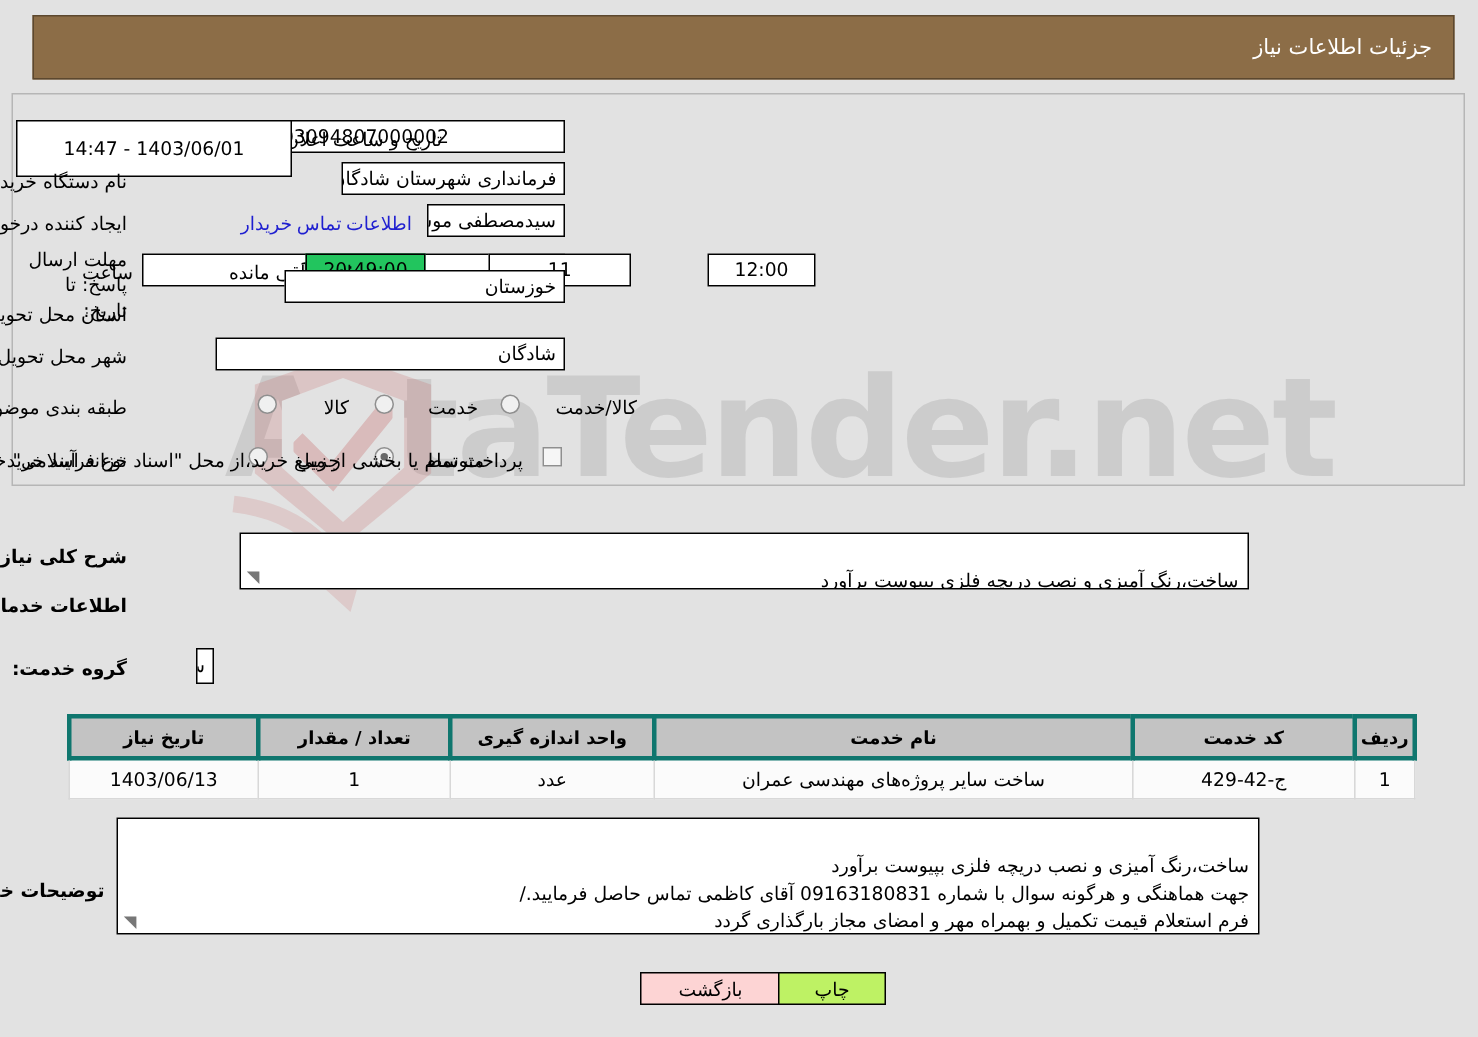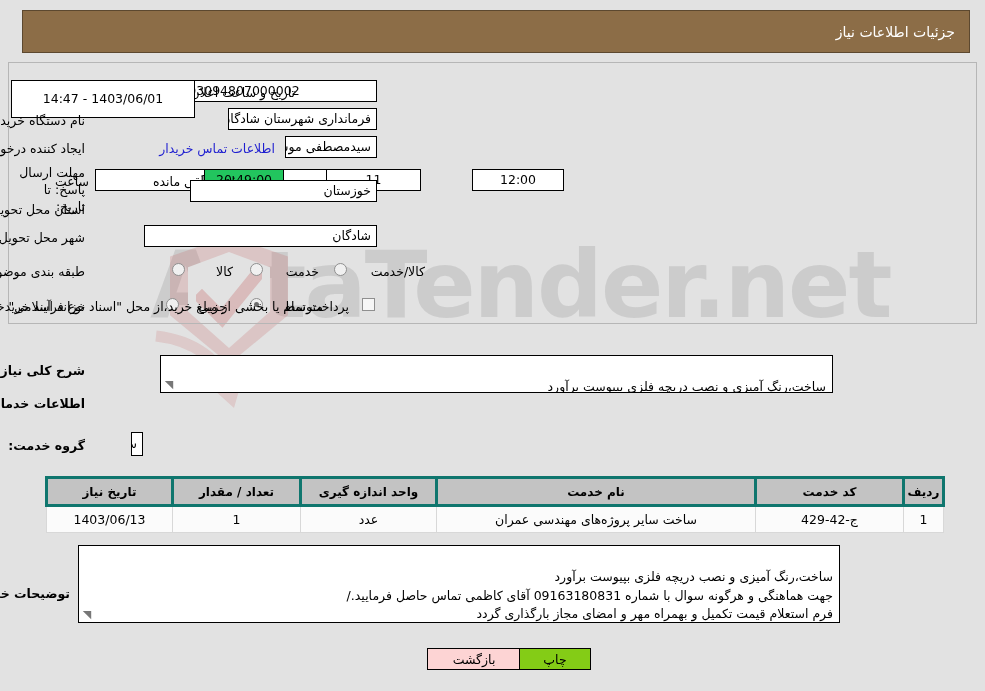--- a/index.html
+++ b/index.html
@@ -112,21 +112,21 @@
 
   .lbl {
     position: absolute;
     font-size: 12.5px;
     color: #000;
     white-space: nowrap;
     z-index: 3;
     line-height: 1.35;
   }
   .lbl.bold { font-weight: bold; }
-  .lbl.link { color: #1f1fd0; }
+  .lbl.link { color: #1f1fd0; font-family: Liberation Serif, serif; }
 
   
   .radio {
     position: absolute;
     width: 13px; height: 13px;
     border-radius: 50%;
     border: 1px solid #8f8f8f;
     background: #f0f0f0;
     z-index: 3;
   }
@@ -204,21 +204,21 @@
     border: 1px solid #000;
     font-size: 12.5px;
     display: flex;
     align-items: center;
     justify-content: center;
     cursor: pointer;
     z-index: 3;
     color: #000;
   }
   #btn-back  { left: 427px; top: 648px; width: 94px; background: #fdd4d4; }
-  #btn-print { left: 519px; top: 648px; width: 72px; background: #84cc16; }
+  #btn-print { left: 519px; top: 648px; width: 72px; background: #bef264; }
 </style>
 </head>
 <body>
 
 <div id="root">
 
   <div class="watermark">
     <div class="wm-text">ArtaTender.net</div>
     <div class="wm-shield"></div>
     <div class="wm-shield-inner"></div>
@@ -246,21 +246,21 @@
   <div class="lbl" style="right:900px; top:113px;">نام دستگاه خریدار:</div>
   <div class="fld right" style="right:608px; top:108px; left:228px; height:22px;">فرمانداری شهرستان شادگان</div>
 
   <div class="lbl" style="right:900px; top:141px;">ایجاد کننده درخواست:</div>
   <div class="fld right" style="right:608px; top:136px; left:285px; height:22px;">سیدمصطفی موسوی کاربرداز فرمانداری شهرستان شادگان</div>
   <div class="lbl link" style="right:710px; top:141px; left:174px;">اطلاعات تماس خریدار</div>
 
   <div class="lbl" style="right:900px; top:165px; width:72px; white-space:normal; text-align:right;margin-left:16px;">مهلت ارسال پاسخ: تا تاریخ:</div>
   <div class="fld center" style="right:608px; top:169px; width:282px; height:22px;">1403/06/13</div>
   <div class="lbl" style="right:896px; top:174px; left:545px;">ساعت</div>
-  <div class="fld center" style="left:472px; top:169px; width:92px; height:22px;">12:00</div>
+  <div class="fld center" style="left:472px; top:169px; width:72px; height:22px;">12:00</div>
   <div class="fld center" style="left:326px; top:169px; width:95px; height:22px;">11</div>
   <div class="lbl" style="left:290px; top:174px;">روز و</div>
   <div class="fld center cream" style="left:204px; top:169px; width:80px; height:22px;">20:49:00</div>
   <div class="lbl" style="left:113px; top:174px;margin-left:40px;">ساعت باقی مانده</div>
 
   <div class="lbl" style="right:900px; top:202px;">استان محل تحویل:</div>
   <div class="fld right" style="right:608px; top:180px; width:187px; height:22px;">خوزستان</div>
 
   <div class="lbl" style="right:900px; top:230px;">شهر محل تحویل:</div>
   <div class="fld right" style="right:608px; top:225px; width:233px; height:22px;">شادگان</div>

